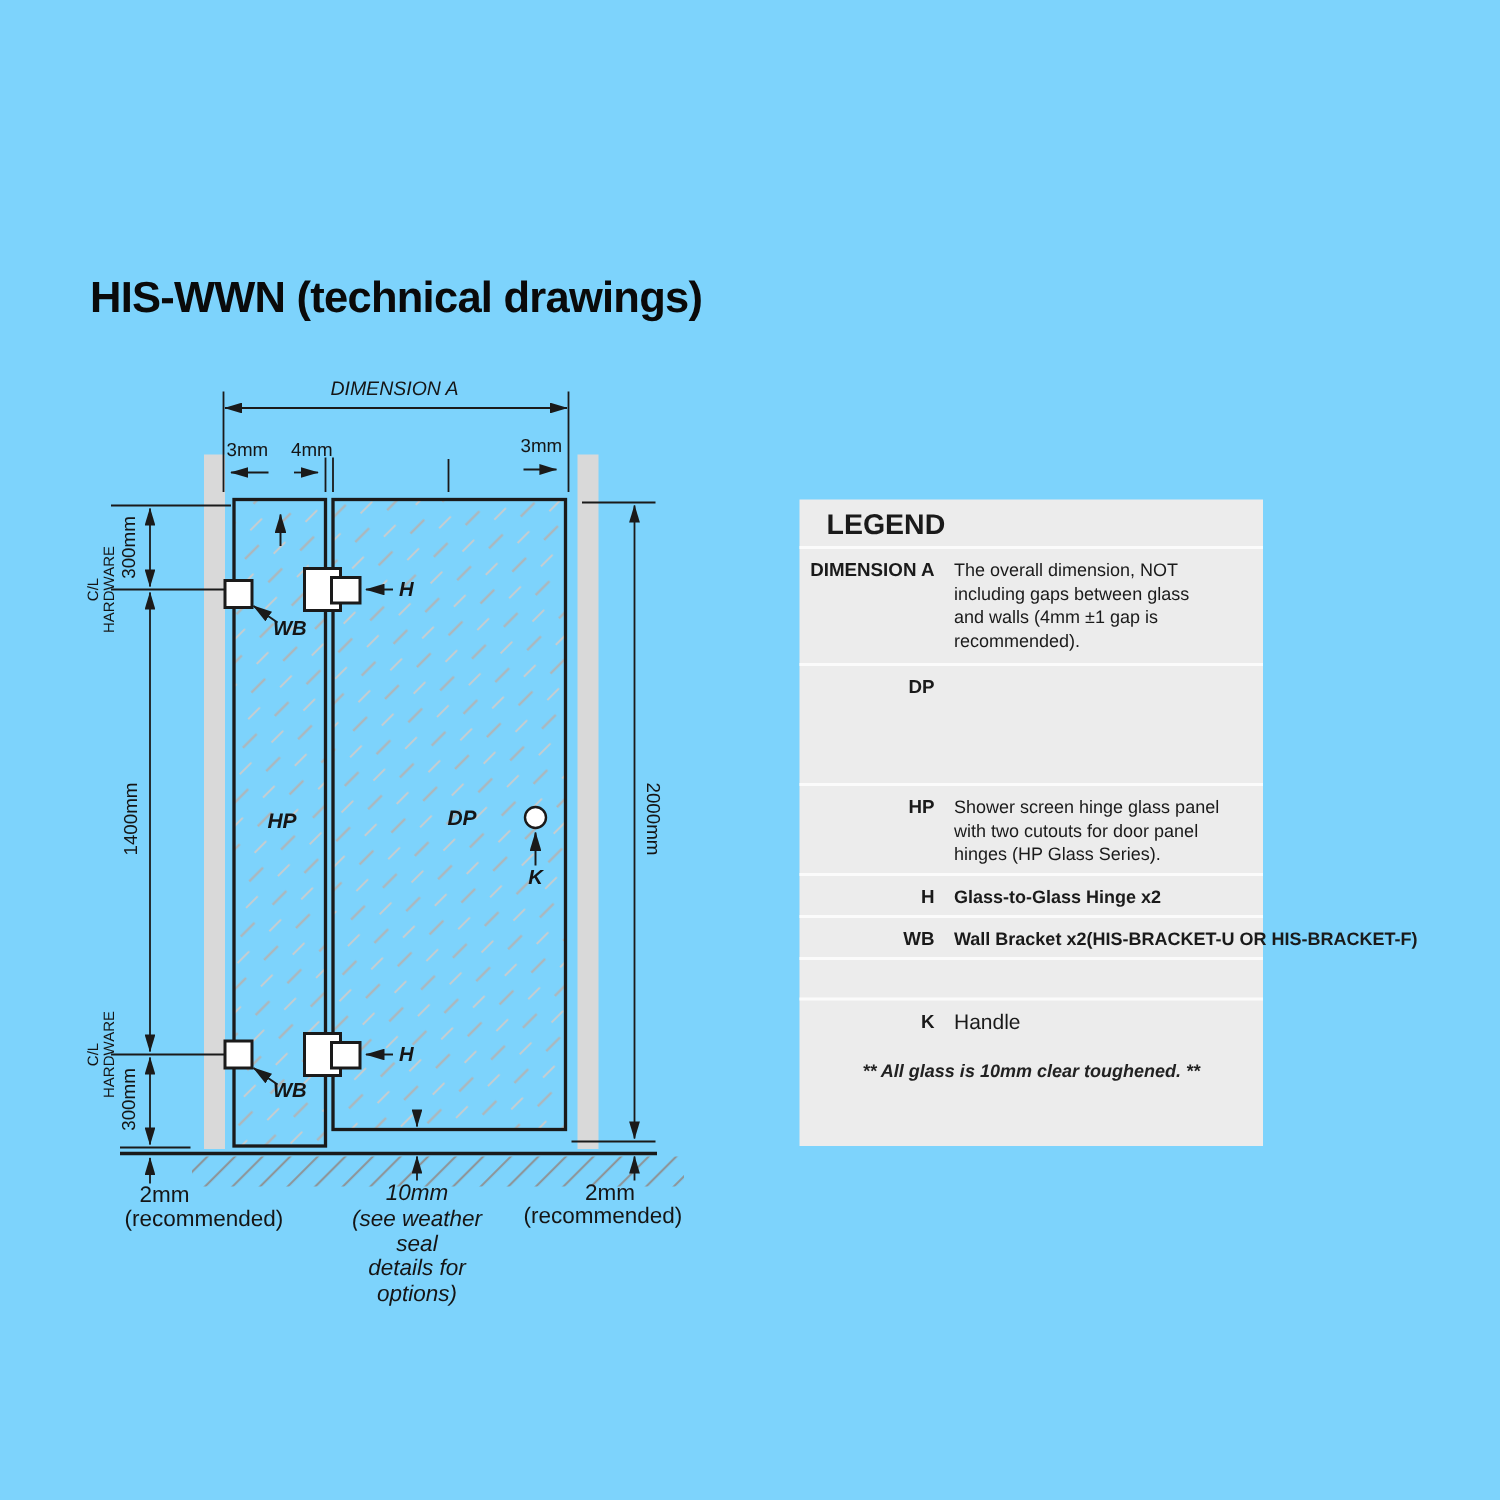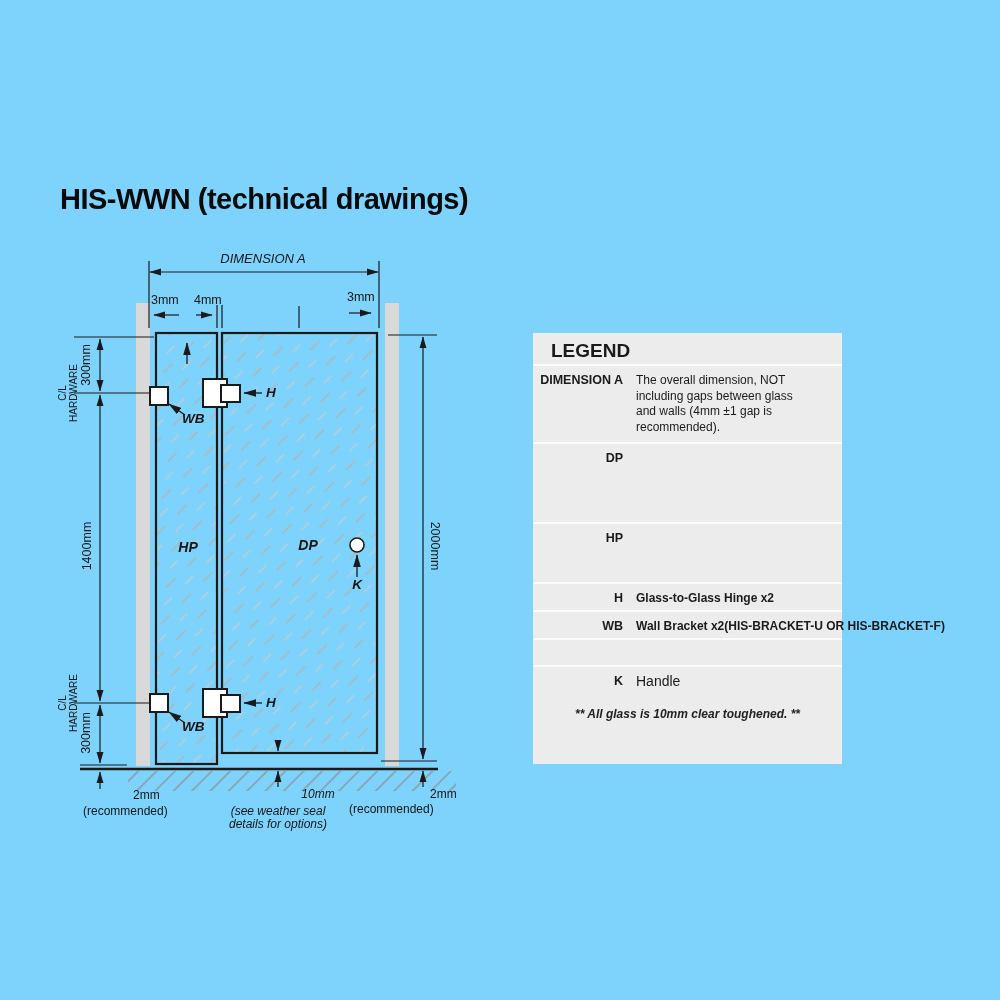--- a/index.html
+++ b/index.html
@@ -8,22 +8,22 @@
     font-family:"Liberation Sans", sans-serif; color:#111; overflow:hidden;
   }
 
   .lbl { position:absolute; color:#151515; line-height:1.1; }
   .ttl { font-size:29px; font-weight:bold; letter-spacing:-0.5px; color:#0a0a0a; }
   .dim { font-size:12.5px; }
   .it  { font-style:italic; }
   .bi  { font-weight:bold; font-style:italic; }
   .ctr { text-align:center; }
   .pre { white-space:pre-line; }
-  .sm  { font-size:12px; }
-  .md  { font-size:12px;margin-left:40px; }
+  .sm  { font-size:15px; }
+  .md  { font-size:15px; }
   .rot-ccw { transform:rotate(-90deg); }
   .rot-cw  { transform:rotate(90deg); }
   .vlabel  { display:flex; align-items:center; justify-content:center; }
 
   
   .legend {
     position:absolute; left:533px; top:333px; width:309px; height:431px;
     background:#ececec;
   }
   .lg-header {
@@ -190,20 +190,23 @@
       <div class="lg-text">The overall dimension, NOT
 including gaps between glass
 and walls (4mm ±1 gap is
 recommended).</div>
     </div>
     <div class="lg-row" style="height:80px">
       <div class="lg-key">DP</div>
     </div>
     <div class="lg-row" style="height:60px">
       <div class="lg-key">HP</div>
+      <div class="lg-text">Shower screen hinge glass panel
+with two cutouts for door panel
+hinges (HP Glass Series).</div>
     </div>
     <div class="lg-row" style="height:28px">
       <div class="lg-key">H</div>
       <div class="lg-text nw">Glass-to-Glass Hinge x2</div>
     </div>
     <div class="lg-row" style="height:28px">
       <div class="lg-key">WB</div>
       <div class="lg-text nw">Wall Bracket x2(HIS-BRACKET-U OR HIS-BRACKET-F)</div>
     </div>
     <div class="lg-row" style="height:27px">

